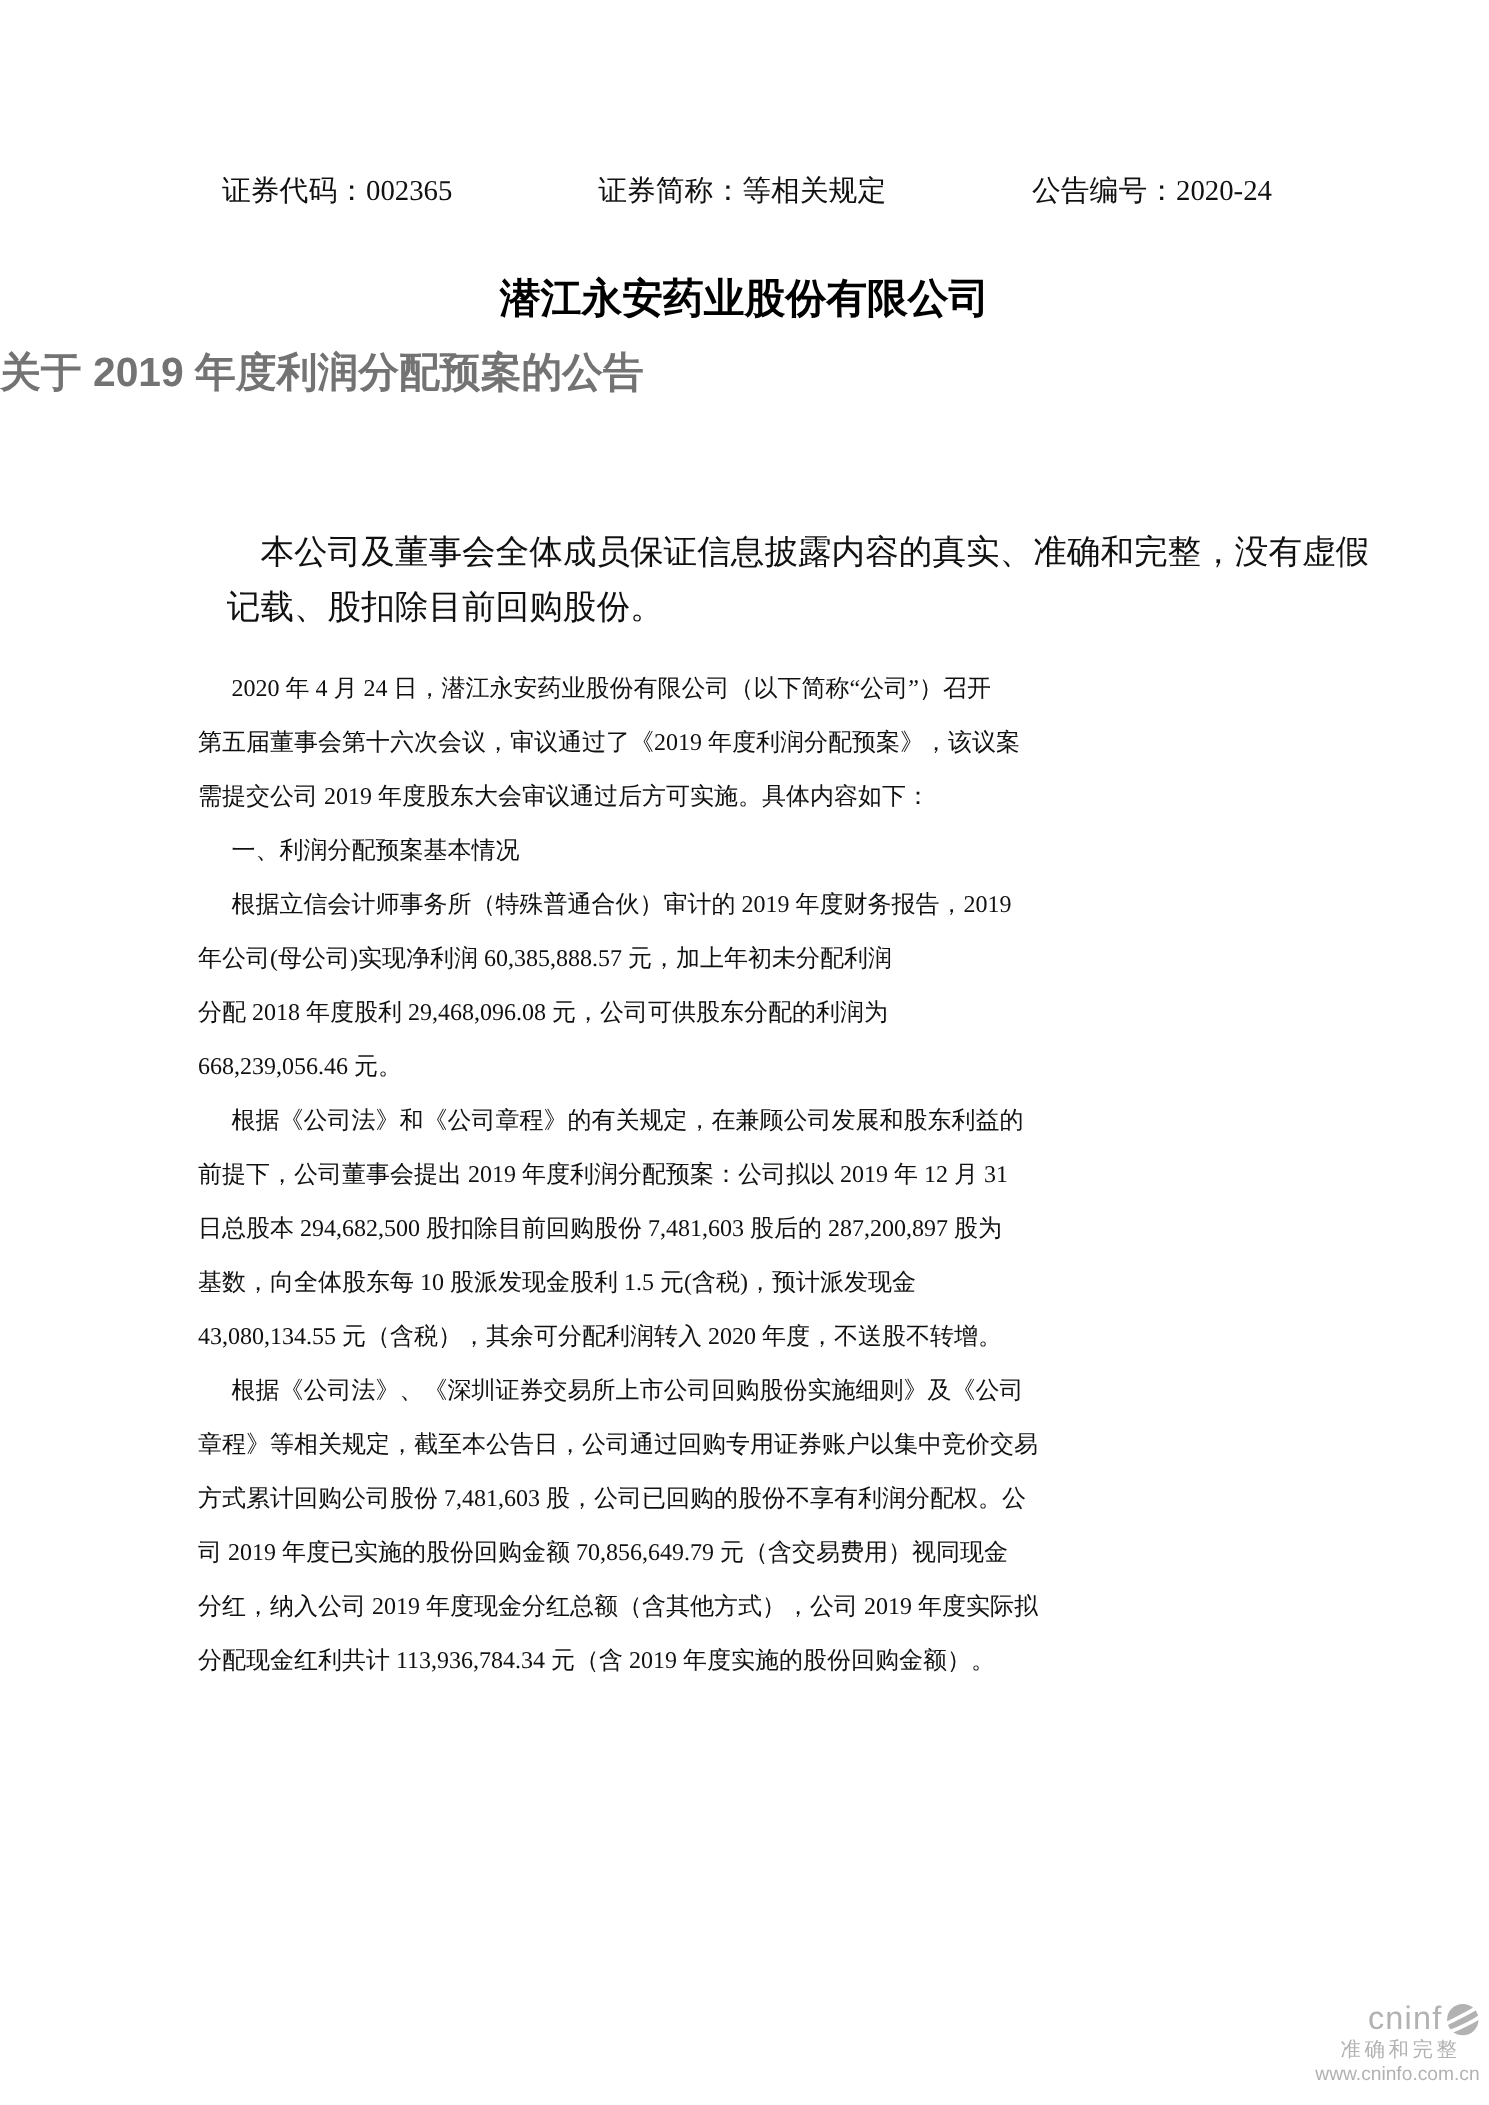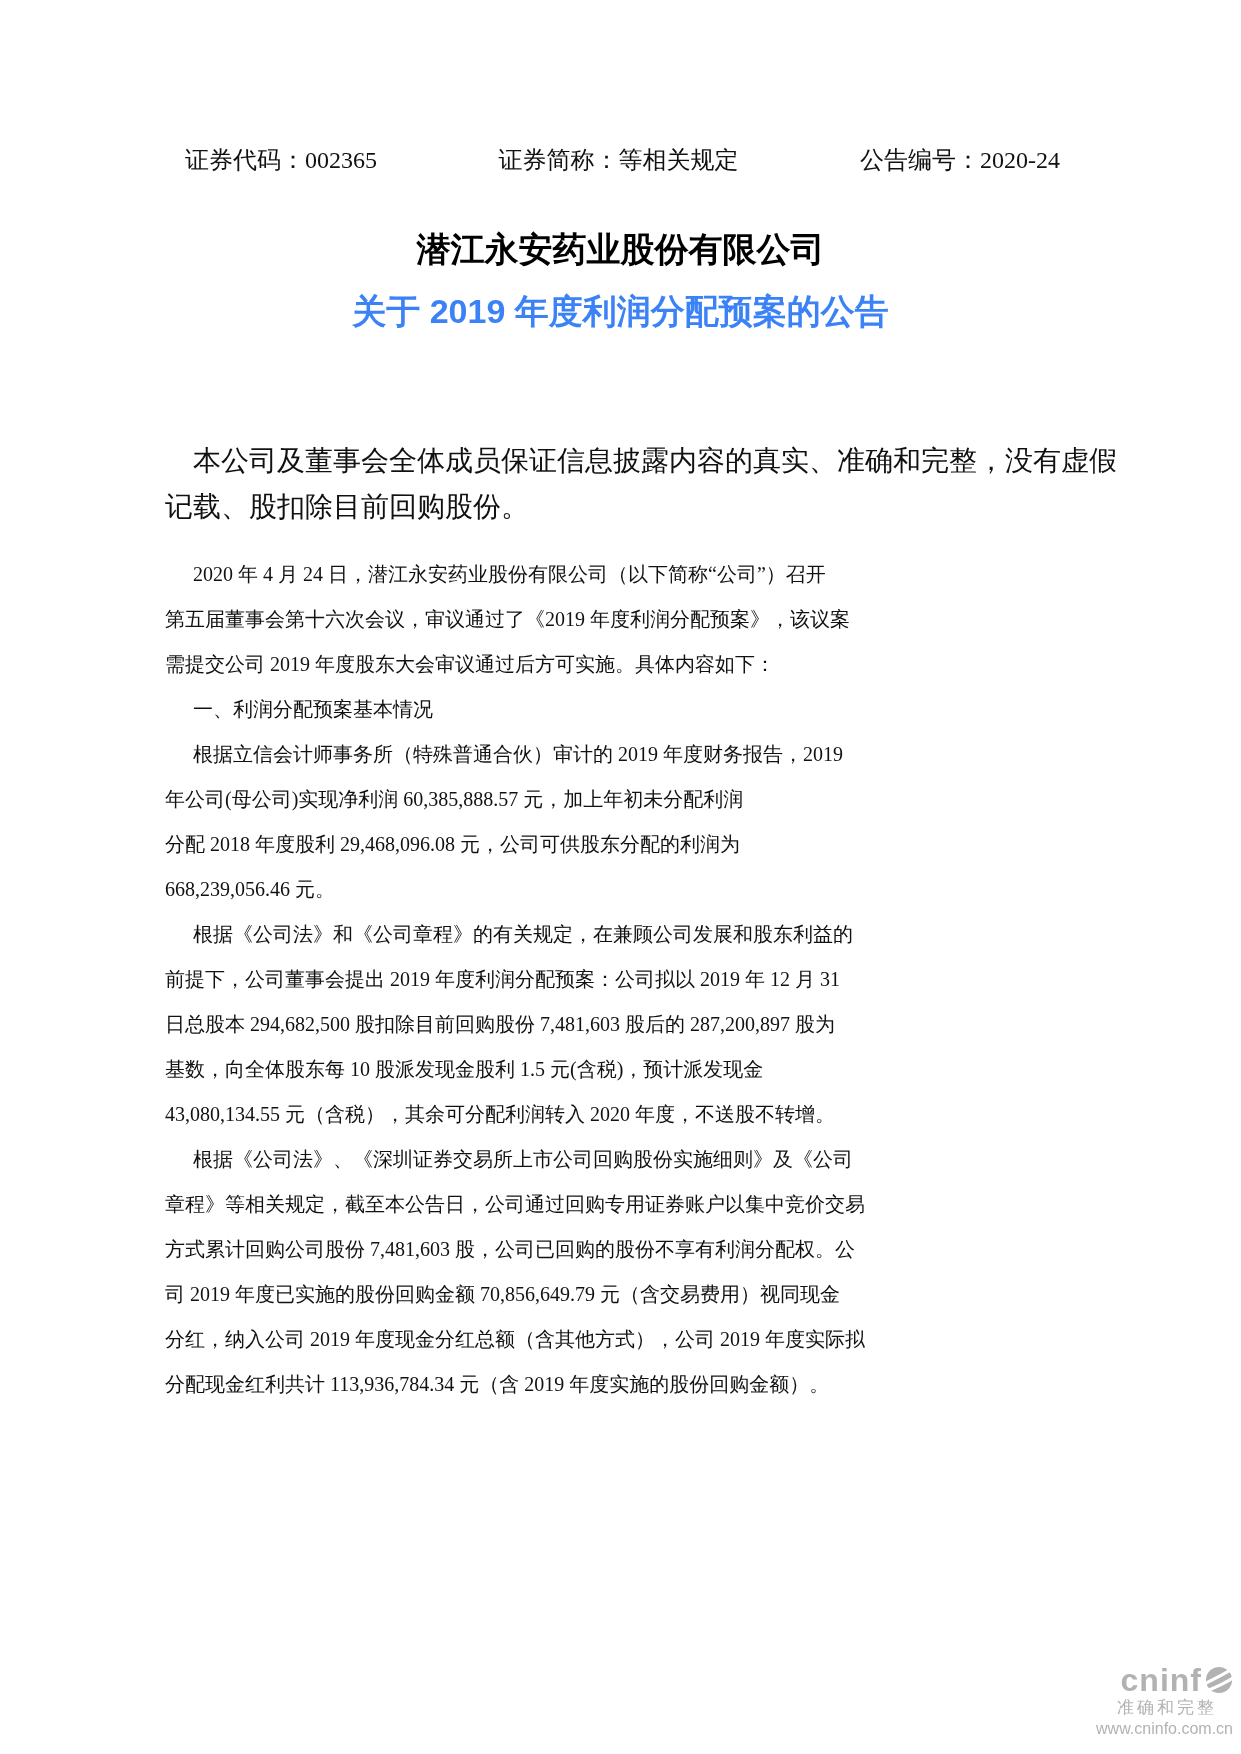--- a/index.html
+++ b/index.html
@@ -44,26 +44,25 @@
     font-size: 34px;
     line-height: 46px;
     color: #000000;
   }
   .title-2 {
     position: absolute;
     top: 288px;
     left: 0;
     width: 100%;
     margin: 0;
-    text-align: center;
     font-family: "Liberation Sans", "DejaVu Sans", sans-serif;
     font-weight: bold;
     font-size: 34px;
     line-height: 46px;
-    color: #3b82f6;
+    color: #737373;
   }
   
   .disclaimer {
     position: absolute;
     top: 438px;
     left: 165px;
     width: 915px;
     font-size: 28px;
     line-height: 46px;
   }
@@ -73,43 +72,43 @@
     top: 552px;
     left: 165px;
     width: 915px;
     font-size: 20px;
     line-height: 45px;
   }
   .t-line {
     white-space: nowrap;
     height: 45px;
   }
-  .disclaimer .t-line { height: 46px; }
+  .disclaimer .t-line { height: 46px; margin-left: 24px; }
   .t-line.indent {
     padding-left: 28px;
   }
   
   .watermark {
     position: absolute;
     right: 8px;
     bottom: 16px;
     text-align: right;
     font-family: "Liberation Sans", "DejaVu Sans", sans-serif;
     line-height: 1.1;
     user-select: none;
   }
   .wm-top {
     display: flex;
     align-items: center;
     justify-content: flex-end;
     gap: 3px;
   }
   .wm-logo-text {
-    font-weight: bold;
-    font-size: 32px;
+    font-weight: normal;
+    font-size: 27px;
     letter-spacing: 1px;
     text-align: center;
   }
   .wm-brand {
     font-size: 17px;
     letter-spacing: 3px;
     margin-top: 1px;
     padding-right: 16px;
   }
   .wm-url {

